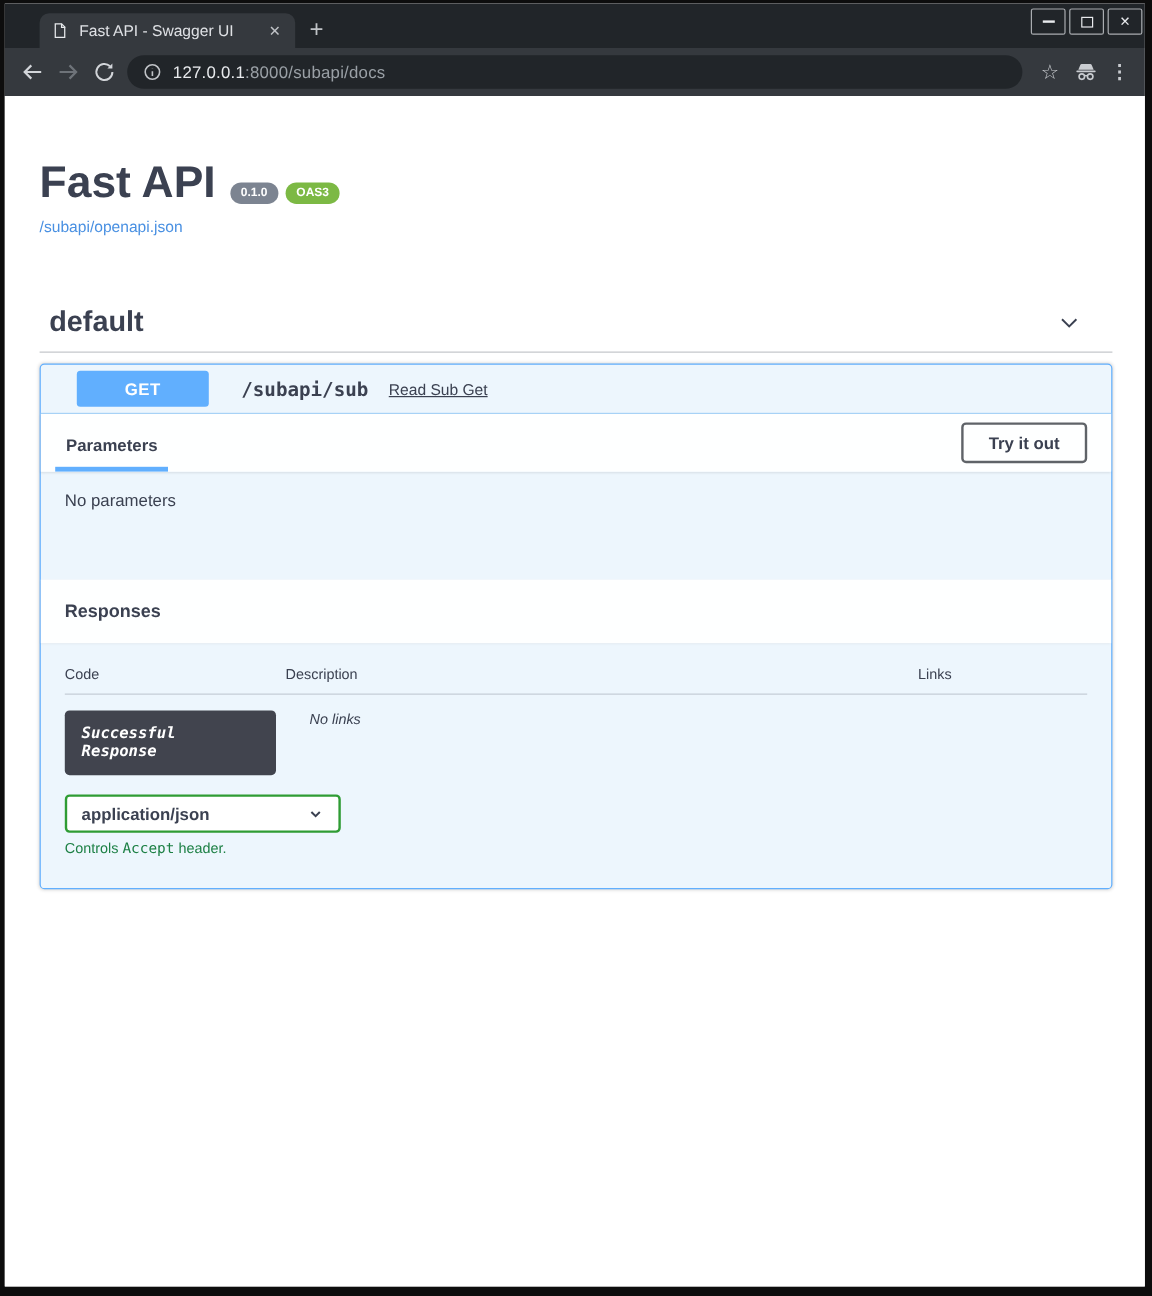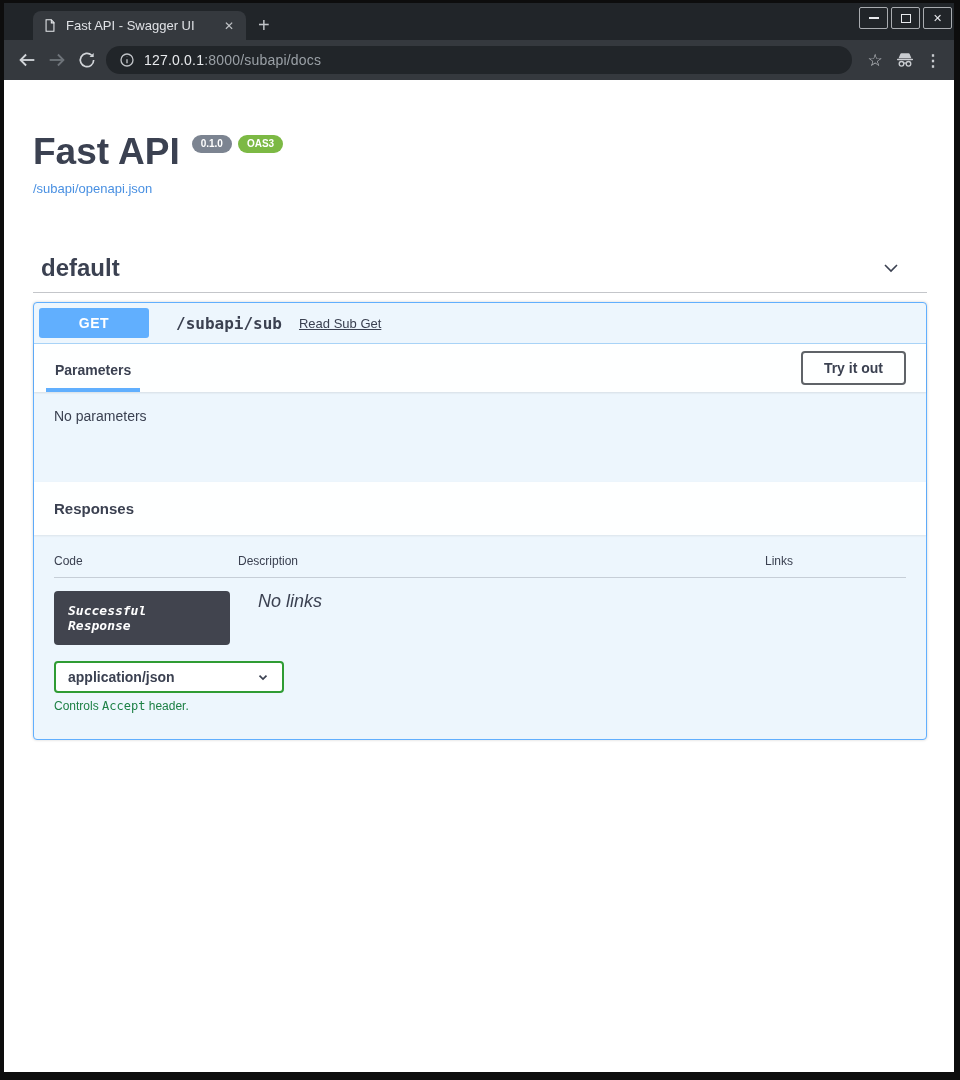--- a/index.html
+++ b/index.html
@@ -43,42 +43,42 @@
   .url-text { font-size: 14px; letter-spacing: .2px; }
   .url-host { color: #e8eaed; }
   .url-rest { color: #9aa0a6; }
   .star-btn { background: none; border: none; color: #c9ccd0; font-size: 17px; width: 30px; height: 30px; cursor: pointer; }
   .menu-btn { background: none; border: none; color: #c9ccd0; font-size: 16px; width: 26px; height: 30px; cursor: pointer; font-weight: 700; }
   .incog-wrap { width: 30px; height: 30px; display: flex; align-items: center; justify-content: center; color: #c9ccd0; }
 
   
   .page { flex: 1; background: #fff; color: #3b4151; padding: 53px 27px 0 29px; overflow: hidden; }
 
-  .api-title { font-size: 37px; font-weight: 700; color: #3b4151; display: flex; align-items: flex-start; line-height: 1; }
+  .api-title { font-size: 37px; font-weight: 700; color: #3b4151; display: flex; align-items: flex-end; line-height: 1; }
   .badges { display: flex; gap: 6px; margin: 2px 0 0 12px; }
   .badge { font-size: 10px; font-weight: 700; color: #fff; padding: 4px 9px; border-radius: 16px; line-height: 1; }
   .badge-version { background: #7c8491; }
   .badge-oas { background: #7cb944; }
   .spec-link { display: inline-block; margin-top: 11px; font-size: 13px; color: #4990e2; text-decoration: none; cursor: pointer; }
 
   .tag-row {
     margin-top: 57px; display: flex; justify-content: space-between; align-items: center;
     border-bottom: 1px solid rgba(59,65,81,.3); padding: 0 26px 10px 8px; cursor: pointer;
   }
   .tag-name { font-size: 24px; font-weight: 600; color: #3b4151; }
   .chev-btn { background: none; border: none; cursor: pointer; display: flex; align-items: center; }
 
   .opblock {
     margin-top: 9px; border: 1px solid #61affe; border-radius: 4px;
     background: #edf6fd; box-shadow: 0 0 3px rgba(0,0,0,.18);
   }
   .op-summary { display: flex; align-items: center; padding: 5px; border-bottom: 1px solid #a9d4f8; cursor: pointer; }
   .method-badge {
     width: 110px; height: 30px; background: #61affe; color: #fff; font-weight: 700; font-size: 14px;
-    border-radius: 3px; display: flex; align-items: center; justify-content: center; letter-spacing: .5px;
+    border-radius: 3px; display: flex; align-items: center; justify-content: center; letter-spacing: .5px; margin-left: 25px;
   }
   .op-path { margin-left: 27px; font-family: "DejaVu Sans Mono", monospace; font-weight: 700; font-size: 16px; color: #3b4151; }
   .op-desc { margin-left: 17px; font-size: 13px; color: #3b4151; text-decoration: underline; }
 
   .sec-header {
     background: rgba(255,255,255,.92); height: 48px; display: flex;
     justify-content: space-between; padding: 0 20px 0 12px;
     box-shadow: 0 1px 2px rgba(0,0,0,.10);
     gap: 20px;
   }
@@ -95,21 +95,21 @@
     padding: 0 20px; font-size: 15px; font-weight: 700;
     box-shadow: 0 1px 2px rgba(0,0,0,.08);
   }
 
   .resp-table { padding: 19px 20px 26px; }
   .resp-grid { display: grid; grid-template-columns: 184px 1fr 161px; }
   .col-head { font-size: 12px; font-weight: 400; color: #3b4151; padding-bottom: 9px; border-bottom: 1px solid rgba(59,65,81,.22); }
   .col-head.links, .links-cell { padding-left: 20px; }
   .cell { padding-top: 13px; }
   .code-cell { font-size: 14px; }
-  .links-cell { font-style: italic; font-size: 18px; }
+  .links-cell { font-style: italic; font-size: 12px; }
   .markdown-box {
     background: #41444e; border-radius: 4px; color: #fff; margin-right: 8px;
     font-family: "DejaVu Sans Mono", monospace; font-style: italic; font-weight: 600;
     font-size: 13px; padding: 12px 14px;
   }
   .media-select {
     margin-top: 16px; width: 230px; height: 32px; border: 2px solid #2f9c34; border-radius: 4px;
     background: #fff; display: flex; align-items: center; justify-content: space-between;
     padding: 0 12px; font-weight: 700; font-size: 14px; color: #3b4151; cursor: pointer;
     font-family: "Liberation Sans", sans-serif;

